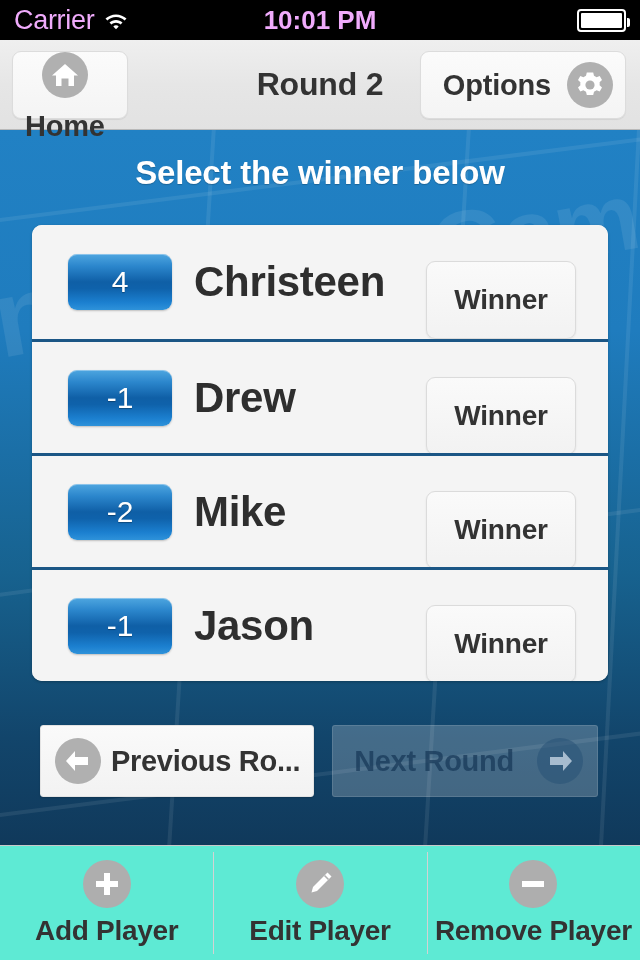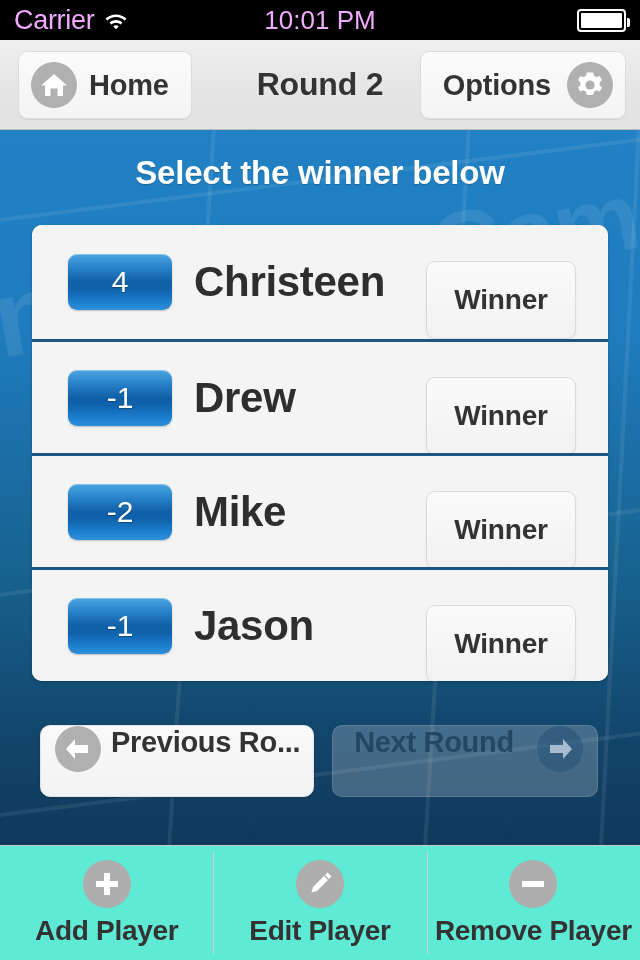--- a/index.html
+++ b/index.html
@@ -46,21 +46,21 @@
     display: block;
     width: 26px;
     height: 20px;
   }
   .sb-center {
     position: absolute;
     left: 0;
     right: 0;
     text-align: center;
     font-size: 26px;
-    font-weight: 400;
+    font-weight: 700;
     pointer-events: none;
   }
   .sb-right {
     margin-left: auto;
     display: flex;
     align-items: center;
     position: relative;
     z-index: 2;
   }
   .battery {
@@ -114,23 +114,24 @@
     background: linear-gradient(180deg, #fbfbfb 0%, #f4f4f4 100%);
     border: 1px solid #dcdcdc;
     border-radius: 9px;
     box-sizing: border-box;
     display: flex;
     align-items: center;
     box-shadow: 0 1px 1px rgba(0,0,0,0.07);
     z-index: 3;
   }
   .nav-btn.left {
-    left: 18px;
+    left: 12px;
     padding: 0 22px 0 12px;
     gap: 12px;
+    flex-direction: column;
   }
   .nav-btn.right {
     right: 14px;
     padding: 0 12px 0 22px;
     gap: 16px;
   }
   .nav-btn-label {
     font-size: 29px;
     font-weight: bold;
     color: #333333;
@@ -283,22 +284,23 @@
     position: absolute;
     left: 40px;
     right: 40px;
     top: 595px;
     display: flex;
     gap: 18px;
     z-index: 2;
   }
   .round-btn {
     height: 72px;
-    border-radius: 10px;
-    display: flex;
+    border-radius: 3px;
+    display: flex;
+    align-items: center;
     box-sizing: border-box;
     padding: 0 14px;
     gap: 10px;
   }
   .round-btn.prev {
     width: 274px;
     background: linear-gradient(180deg, #fafafa 0%, #f2f2f2 100%);
     border: 1px solid #e3e3e3;
     box-shadow: 0 1px 2px rgba(0,0,0,0.18);
   }

